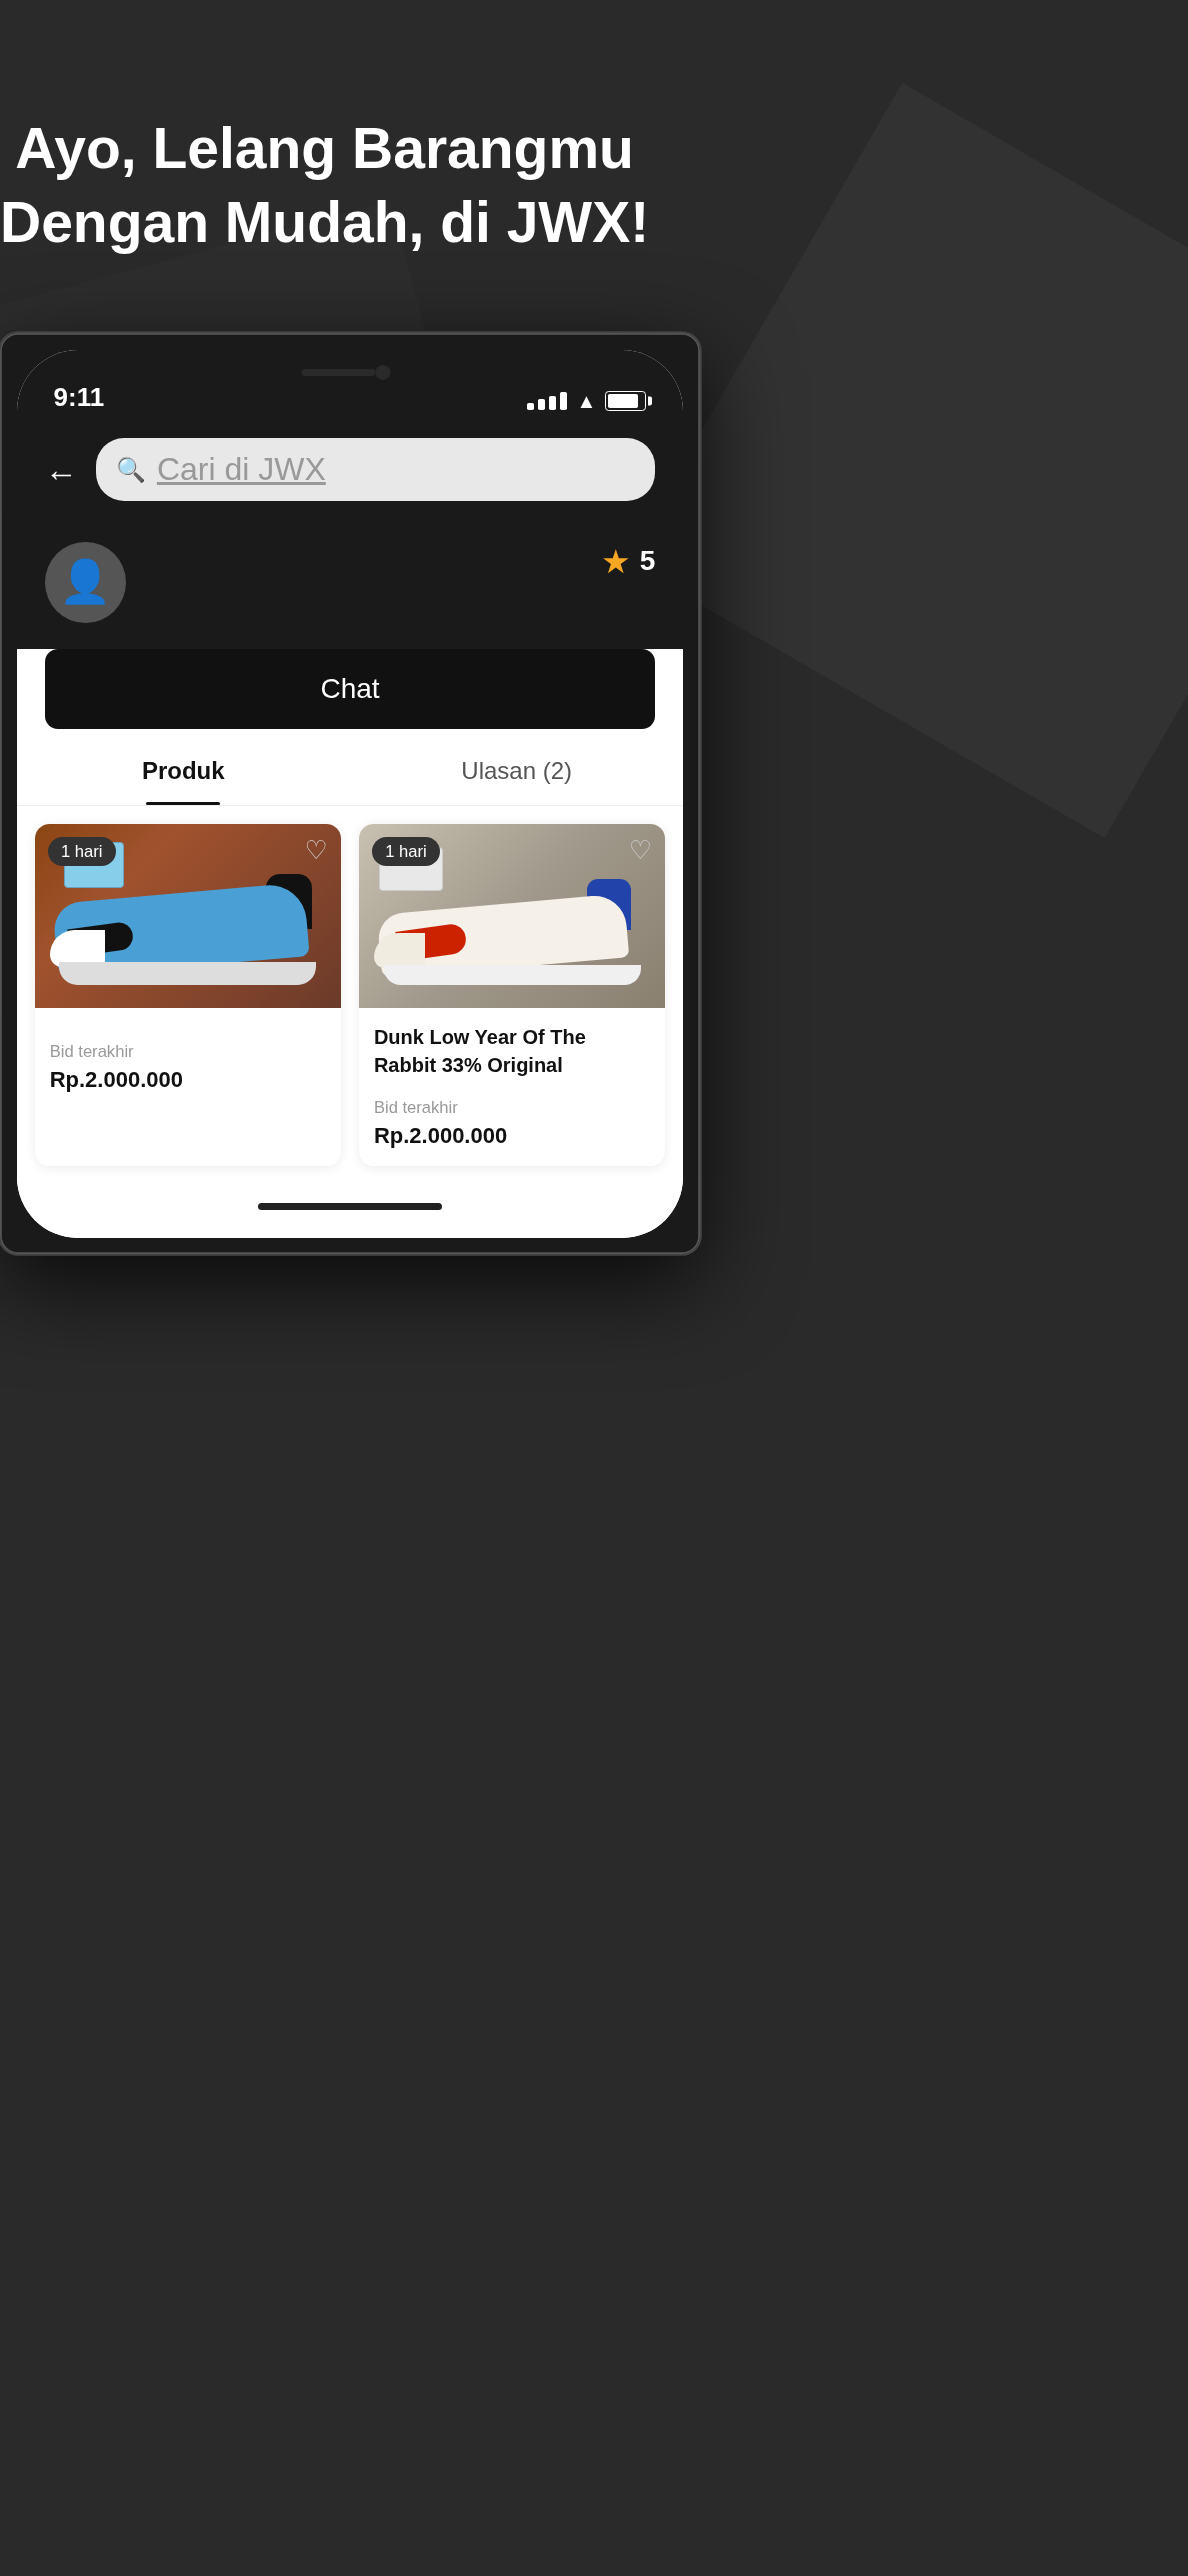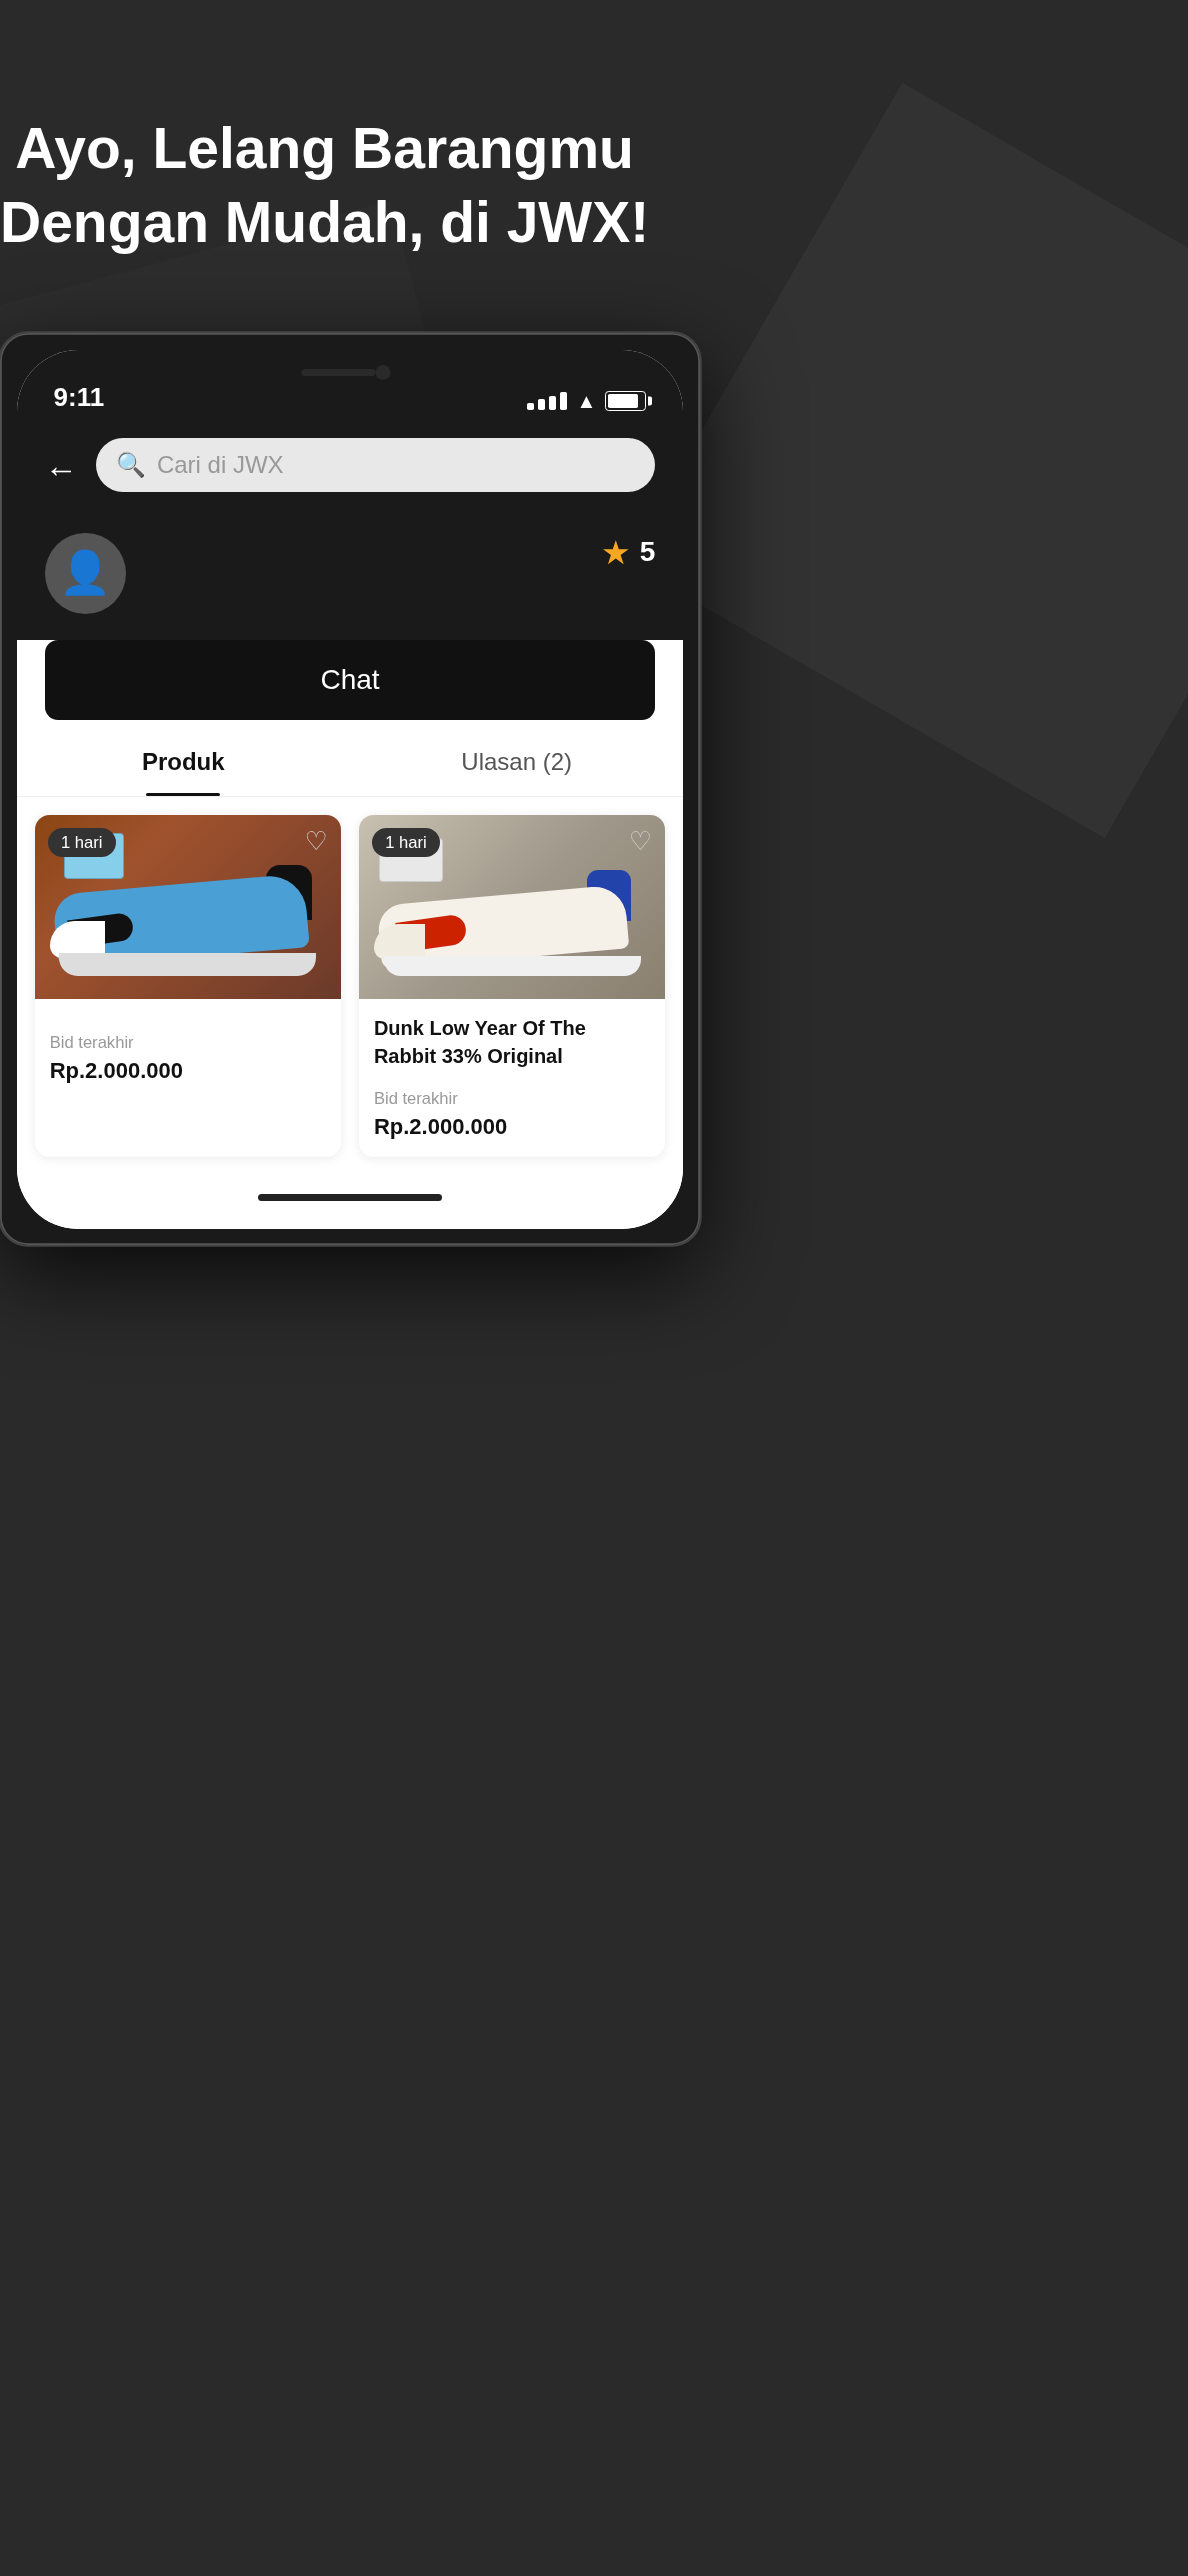--- a/index.html
+++ b/index.html
@@ -64,21 +64,21 @@
       font-size: 57px;
       font-weight: 700;
       line-height: 1.3;
       margin-bottom: 74px;
     }
 
     
     .phone-frame {
       width: 700px;
       background: #1a1a1a;
-      border-radius: 28px;
+      border-radius: 18px;
       padding: 16.6px;
       box-shadow:
         0 0 0 1.8px #444,
         0 28px 92px rgba(0,0,0,0.8),
         inset 0 0 0 1.8px #555;
       position: relative;
     }
 
     .phone-inner {
       background: #fff;
@@ -212,21 +212,22 @@
       gap: 11px;
     }
 
     .search-icon-wrap {
       color: #888;
       font-size: 24px;
     }
 
     .search-placeholder {
       color: #999;
-      font-size: 24px;
+      font-size: 32px;
+      text-decoration: underline;
     }
 
     
     .profile-card {
       background: #1a1a1a;
       padding: 22px 28px 26px;
       display: flex;
       align-items: flex-start;
       justify-content: space-between;
     }

